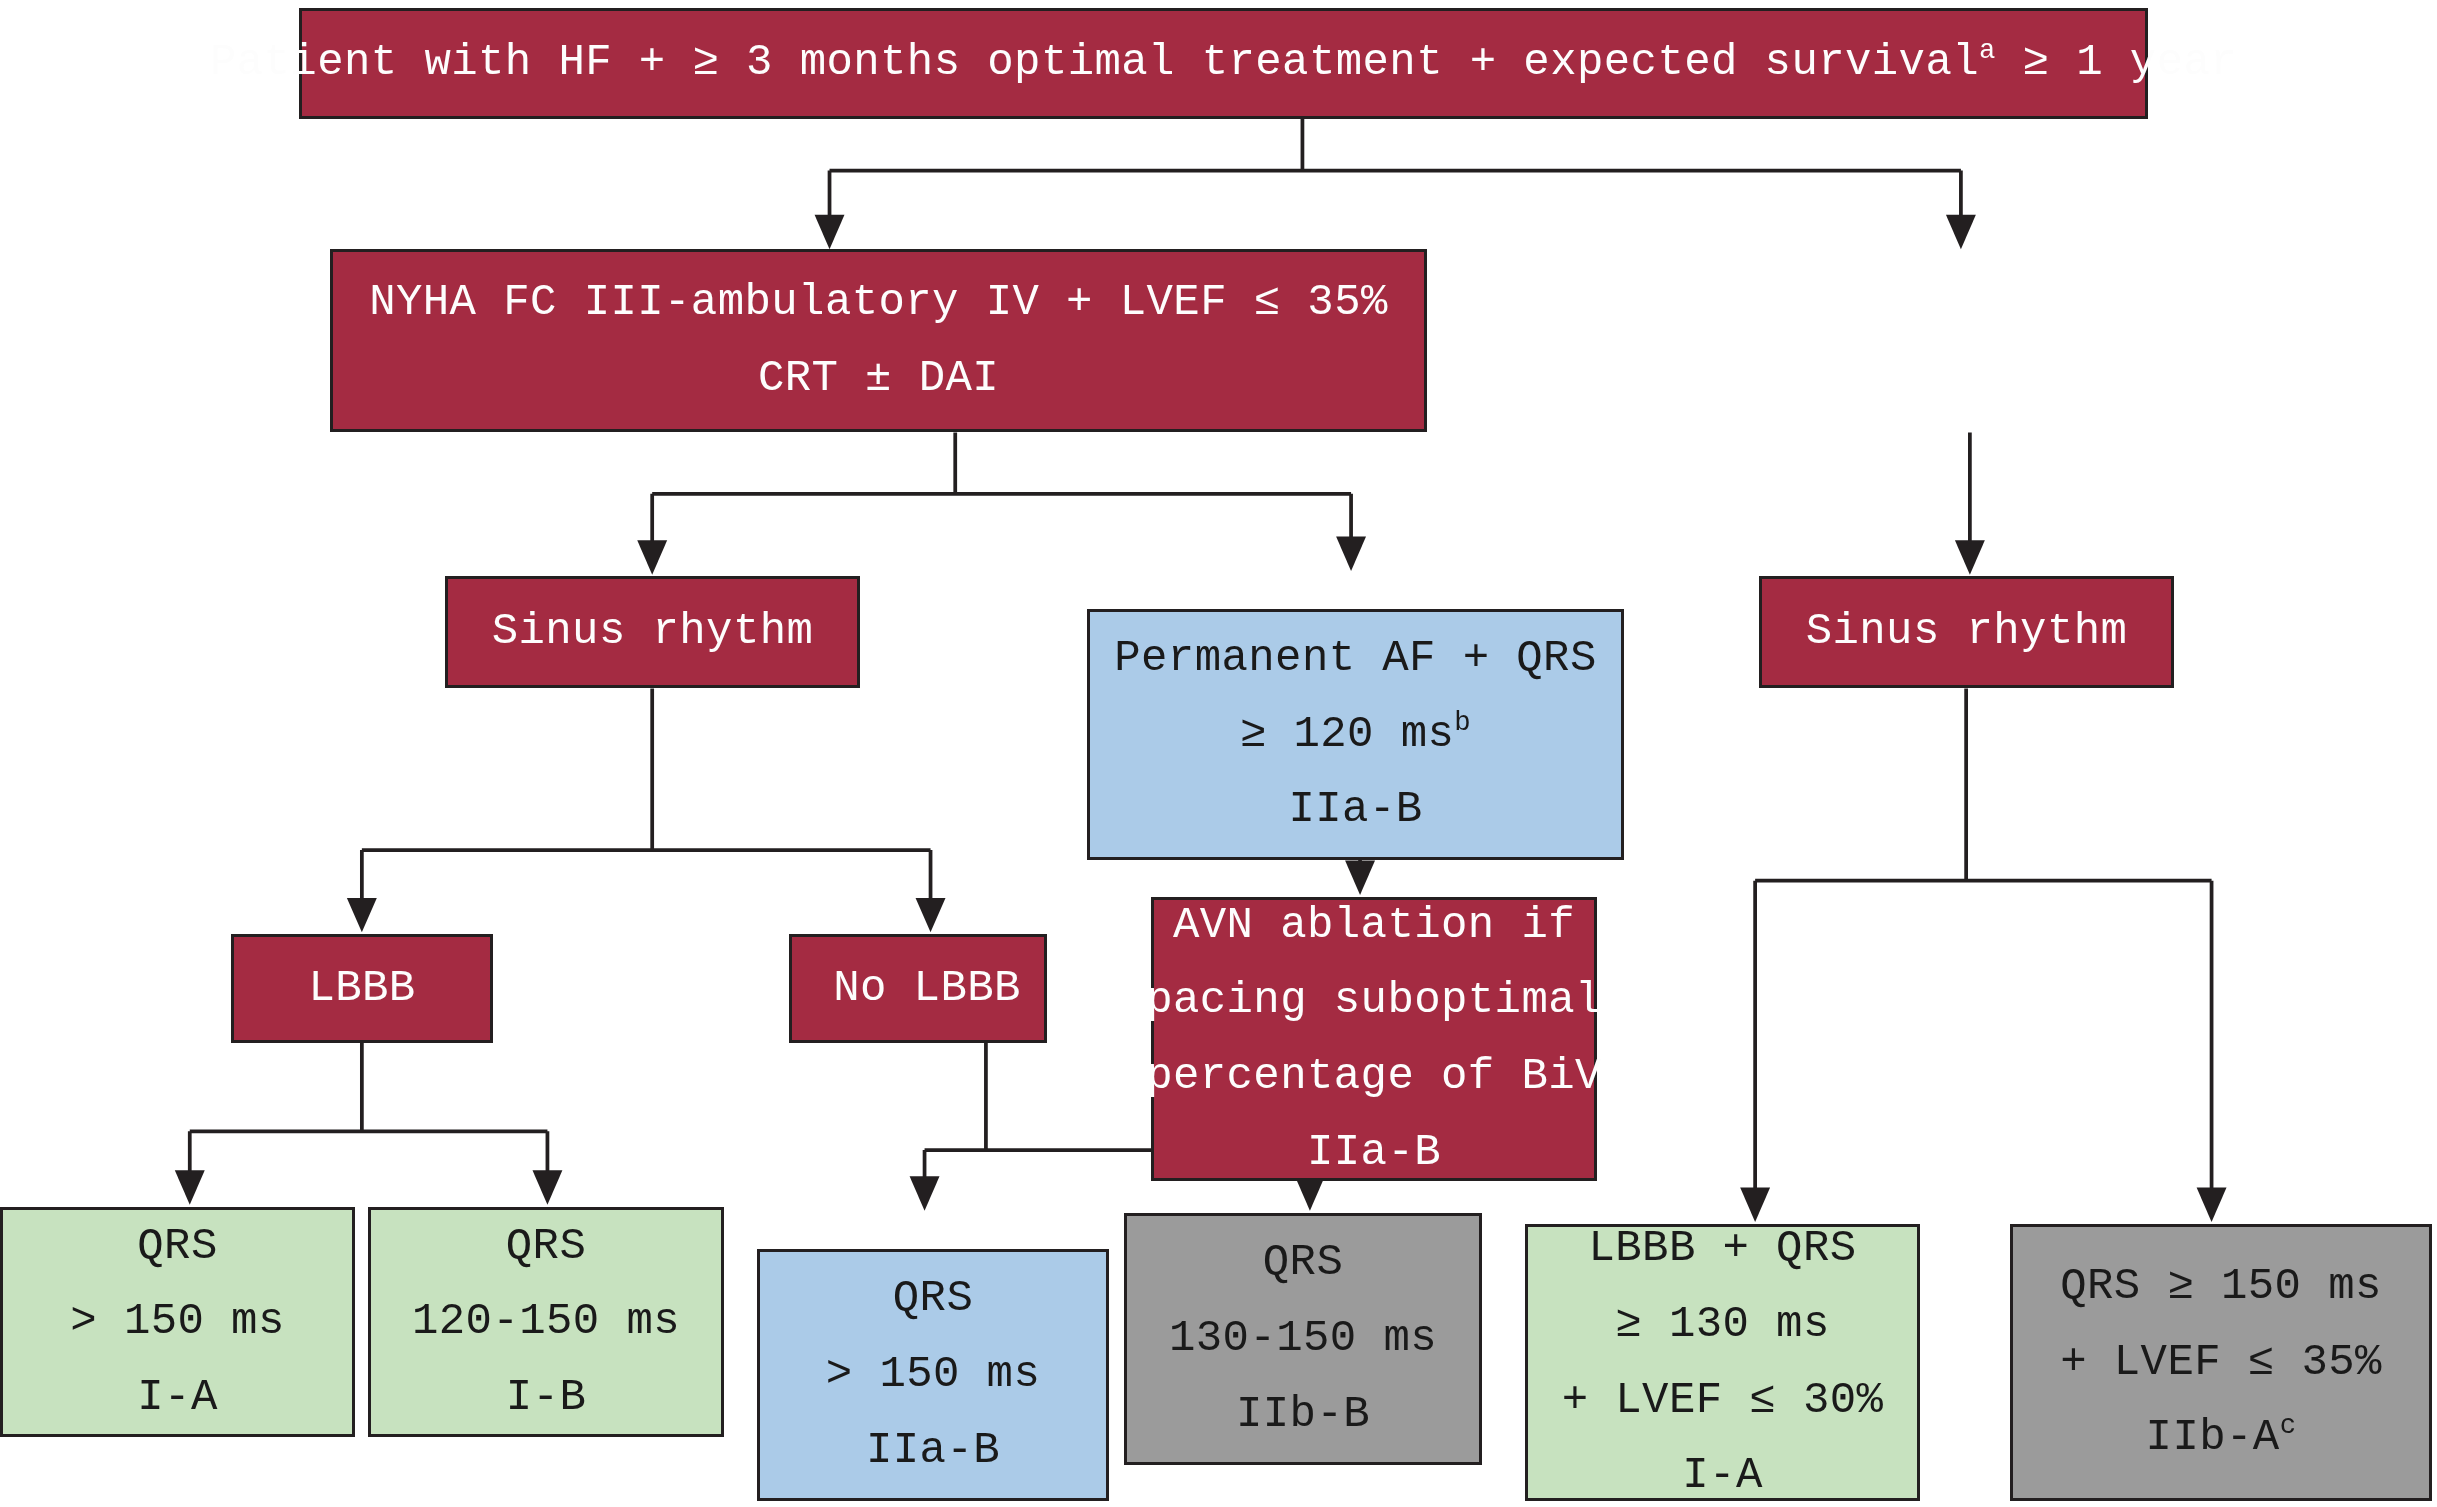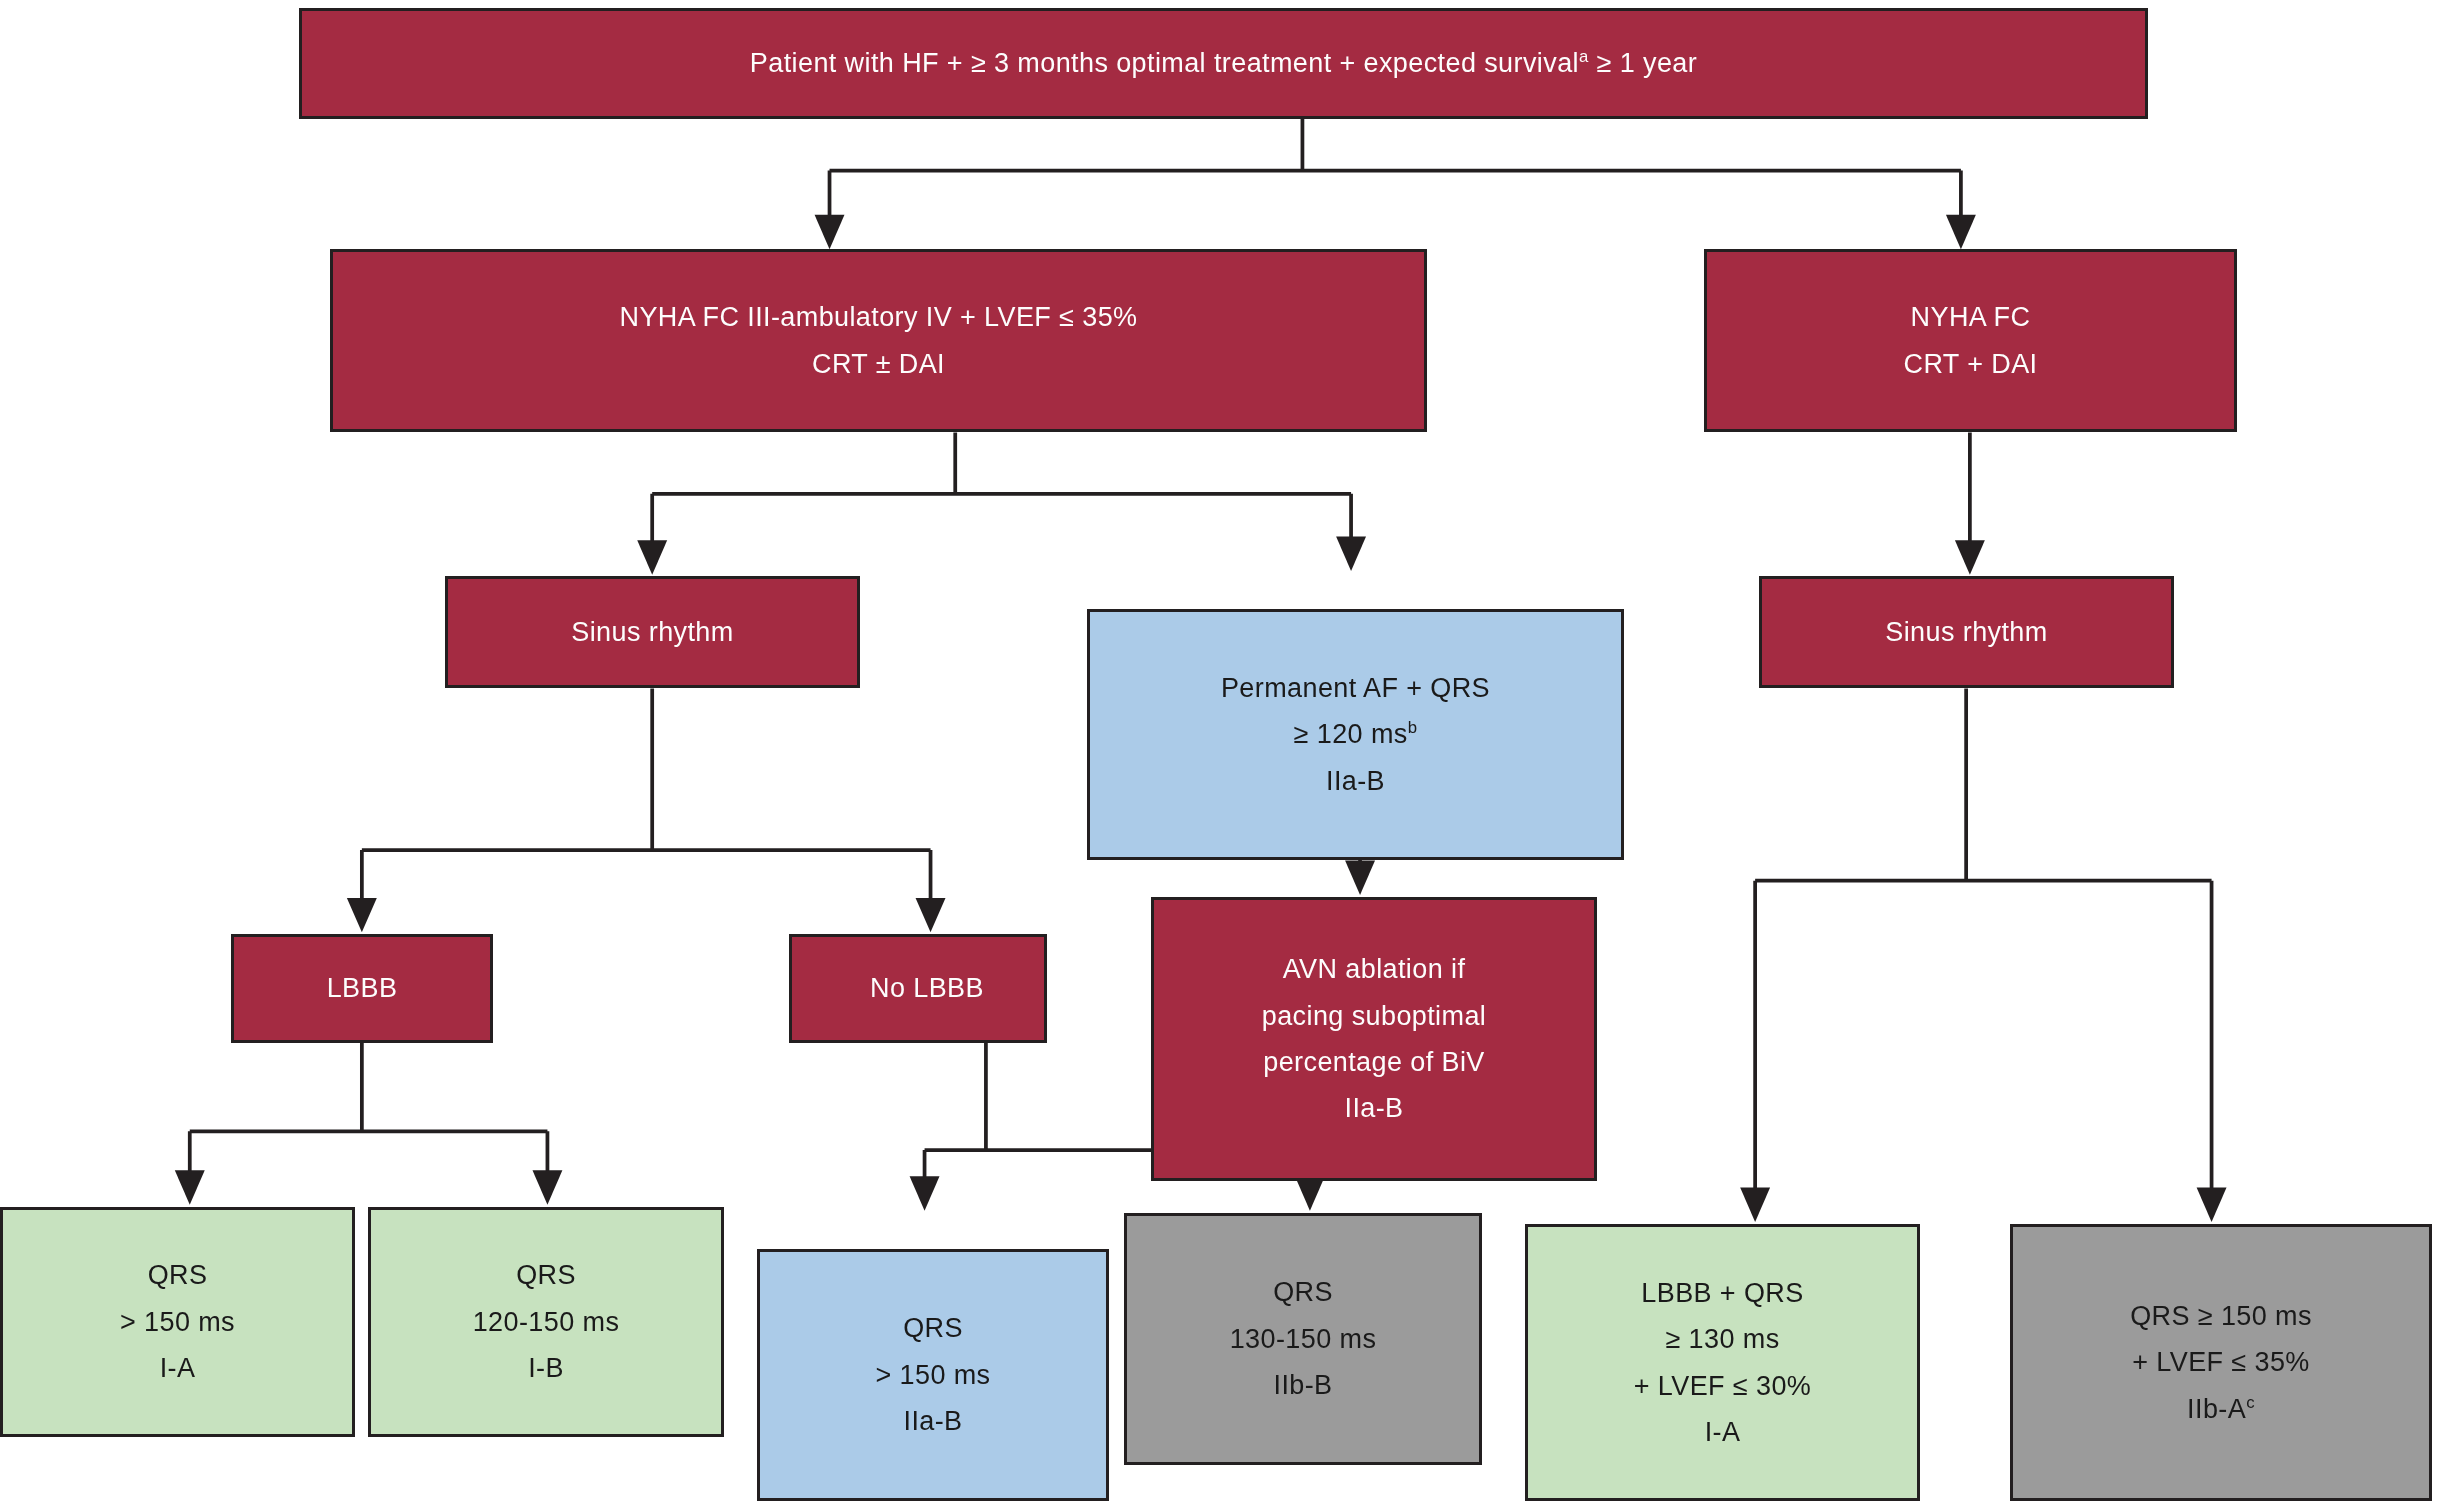--- a/index.html
+++ b/index.html
@@ -15,22 +15,23 @@
   .box{
     position:absolute;
     box-sizing:border-box;
     border:3.7px solid #231F20;
     display:flex;
     flex-direction:column;
     align-items:center;
     justify-content:center;
     text-align:center;
     z-index:2;
-    font-size:27px;
+    font-size:44px;
     letter-spacing:0.4px;
+    font-family:Liberation Mono, monospace;
   }
   .box .line{line-height:1.72;white-space:nowrap;}
   .red{background:#A42B42;color:#FDFDFD;}
   .blue{background:#ABCBE8;color:#1A1A1A;margin-top:36px;}
   .green{background:#C7E2BF;color:#1A1A1A;}
   .gray{background:#9B9B9B;color:#1A1A1A;}
   sup{font-size:0.62em;vertical-align:super;line-height:0;}
 </style>
 </head>
 <body>
@@ -68,24 +69,20 @@
 
   <div class="box red" style="left:299px;top:7.5px;width:1849px;height:111px;">
     <div class="line"><span>Patient with HF + ≥ 3 months optimal treatment + expected survival</span><sup>a</sup><span> ≥ 1 year</span></div>
   </div>
 
   <div class="box red" style="left:330px;top:249px;width:1097px;height:183px;">
     <div class="line">NYHA FC III-ambulatory IV + LVEF ≤ 35%</div>
     <div class="line">CRT ± DAI</div>
   </div>
 
-  <div class="box red" style="left:1704px;top:249px;width:533px;height:183px;">
-    <div class="line">NYHA FC</div>
-    <div class="line">CRT + DAI</div>
-  </div>
 
   <div class="box red" style="left:445px;top:576px;width:415px;height:112px;">
     <div class="line">Sinus rhythm</div>
   </div>
 
   <div class="box blue" style="left:1087px;top:573px;width:537px;height:251px;">
     <div class="line">Permanent AF + QRS</div>
     <div class="line"><span>≥ 120 ms</span><sup>b</sup></div>
     <div class="line">IIa-B</div>
   </div>

